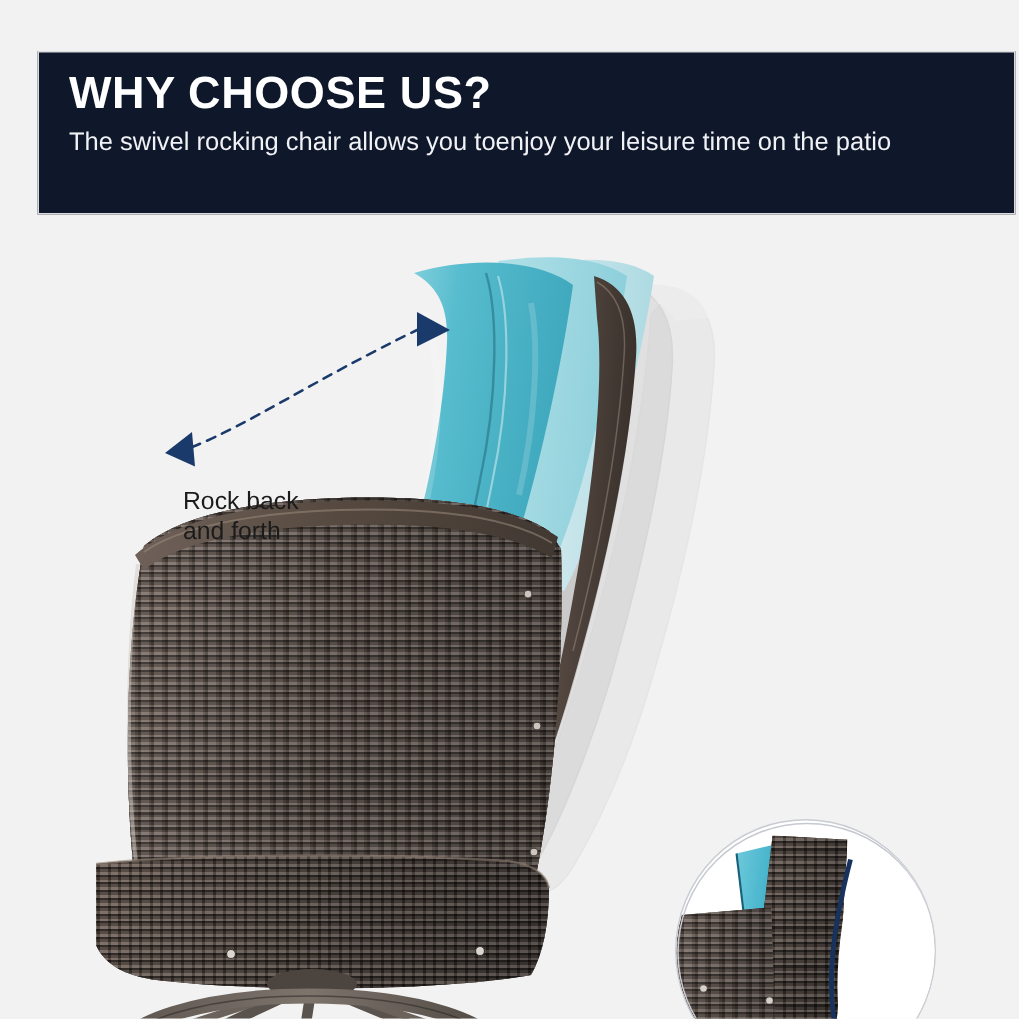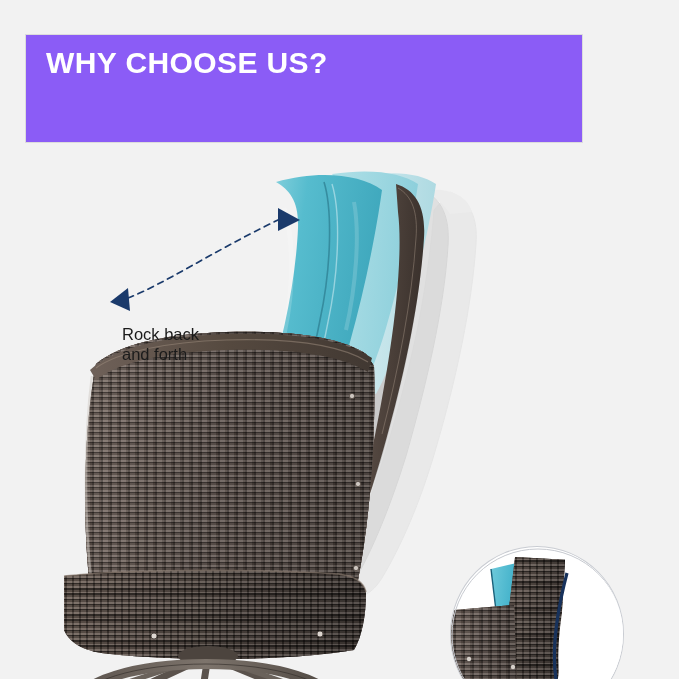--- a/index.html
+++ b/index.html
@@ -8,22 +8,22 @@
     width:679px; height:679px;
     background:#f2f2f2;
     font-family:"Liberation Sans", sans-serif;
     overflow:hidden;
   }
   #stage { position:relative; width:679px; height:679px; background:#f2f2f2; }
 
   
   .banner {
     position:absolute; left:25px; top:34px;
-    width:558px; height:109px;
-    background:#8b5cf6;
+    width:652px; height:109px;
+    background:#0f172a;
     border:1px solid #dcdcdc;
     padding:10px 36px 0 20px;
   }
   .banner-title {
     color:#ffffff; font-size:30px; font-weight:bold;
     letter-spacing:0.4px; line-height:36px; white-space:nowrap;
   }
   .banner-sub {
     color:#f0f2f5; font-size:17px; font-weight:normal;
     line-height:22px; margin-top:3px; max-width:596px;
@@ -84,20 +84,21 @@
   }
   svg { display:block; }
 </style>
 </head>
 <body>
 
 <div id="stage">
 
   <div class="banner">
     <div class="banner-title">WHY CHOOSE US?</div>
+    <div class="banner-sub">The swivel rocking chair allows you toenjoy your leisure time on the patio</div>
   </div>
 
   <div class="scene">
 
     <svg class="ghost" style="left:300px; top:20px; opacity:.35;" width="230" height="440" viewBox="0 0 230 440">
       <path d="M150 22 C170 30 178 48 176 74 C172 136 156 210 136 278
                C120 334 100 378 82 408 C72 424 60 430 50 424
                C40 418 40 404 48 386 C74 326 100 240 116 166
                C126 118 132 70 134 40 Z" fill="#d9d9d9" stroke="#cfcfcf" stroke-width="1"></path>
       <path d="M128 20 C150 18 168 26 172 42 L150 44 C142 32 134 26 126 26 Z" fill="#e2e2e2"></path>

